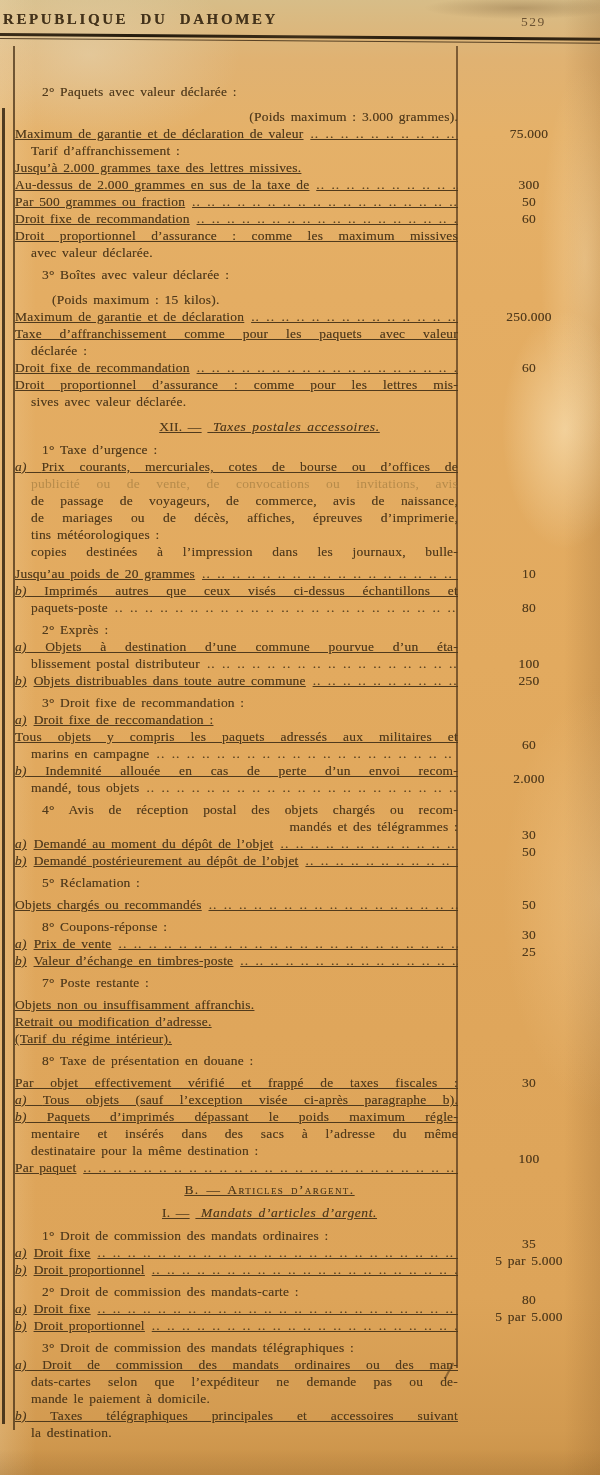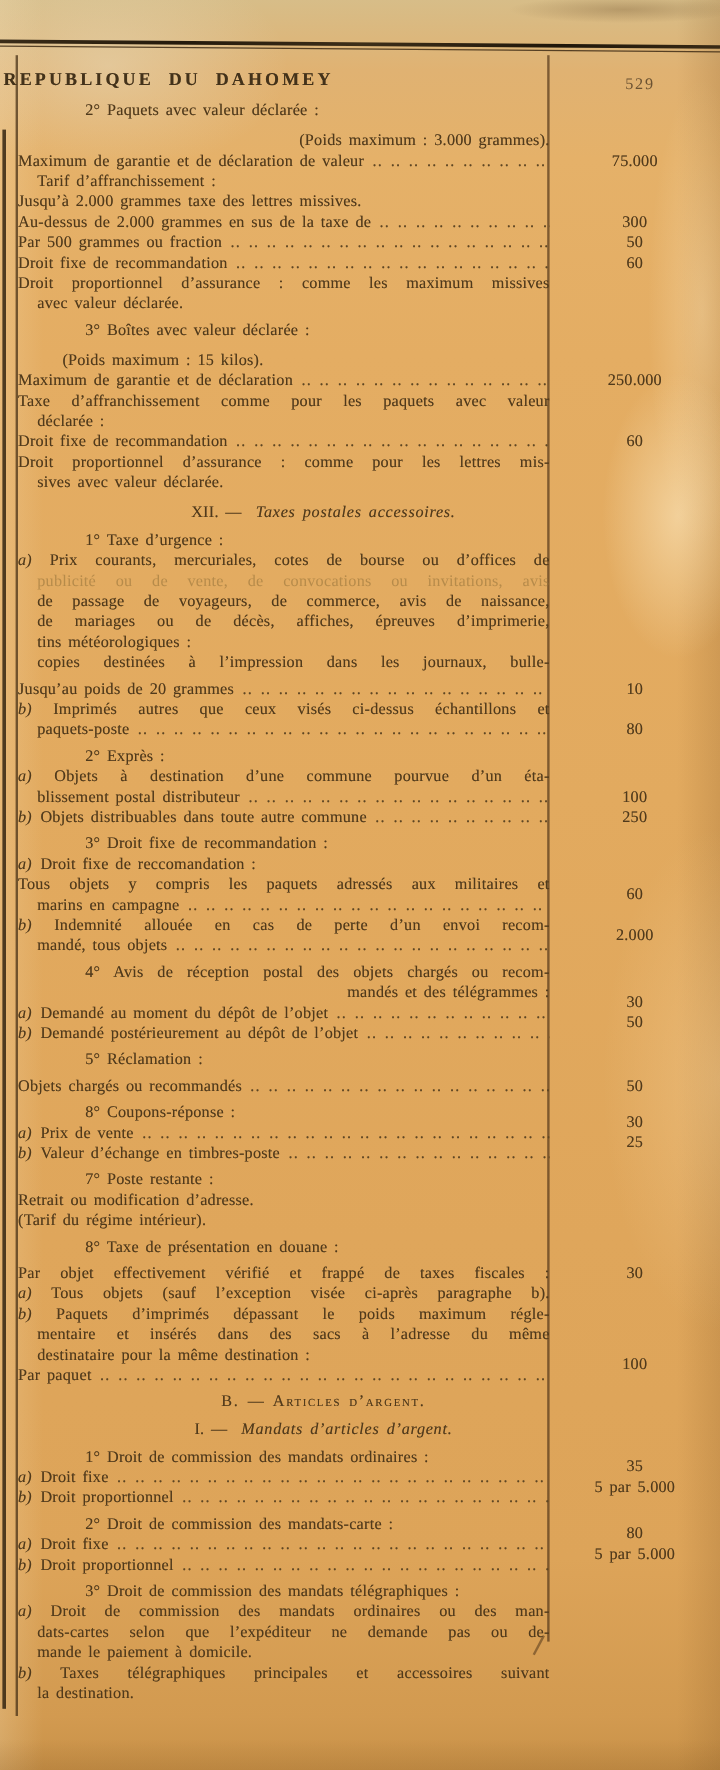--- a/index.html
+++ b/index.html
@@ -13,21 +13,21 @@
     position:absolute;inset:0;pointer-events:none;z-index:1;
     background:
       radial-gradient(90px 170px at 565px 430px, rgba(255,238,200,0.55), rgba(255,238,200,0) 70%),
       radial-gradient(60px 260px at 585px 260px, rgba(255,235,195,0.35), rgba(255,235,195,0) 75%),
       radial-gradient(140px 300px at 600px 900px, rgba(255,225,175,0.30), rgba(255,225,175,0) 70%),
       radial-gradient(200px 120px at 90px 55px, rgba(232,224,198,0.45), rgba(232,224,198,0) 75%),
       radial-gradient(120px 14px at 520px 8px, rgba(95,65,32,0.28), rgba(95,65,32,0) 80%),
       linear-gradient(90deg, rgba(250,235,200,0.22) 0%, rgba(250,235,200,0) 6%),
       linear-gradient(270deg, rgba(128,84,34,0.20) 0%, rgba(128,84,34,0) 6%);
   }
-  .doc-header{position:absolute;top:10px;left:3px;right:2px;z-index:3;margin-top:48px;}
+  .doc-header{position:absolute;top:10px;left:3px;right:2px;z-index:3;}
   .doc-title{
     font-size:15px;font-weight:700;letter-spacing:2.6px;word-spacing:6px;
     color:#43321a;text-shadow:0 0 0.5px rgba(70,50,25,0.55);
   }
   .page-number{position:absolute;top:4px;left:518px;font-size:13.5px;letter-spacing:1.5px;color:#6b5232;}
   .rule{position:absolute;left:0;width:100%;transform:rotate(0.45deg);transform-origin:left center;z-index:2;}
   .rule1{top:33px;height:3px;background:linear-gradient(90deg,#3a2c18 0%,#241a0c 25%,#3d2e18 50%,#1f160a 78%,#392a15 100%);}
   .rule2{top:38px;height:1px;background:rgba(62,44,21,0.85);}
   .vline{position:absolute;z-index:2;}
   .edge-line{left:2px;top:108px;height:1316px;width:3px;background:rgba(52,36,17,0.85);}
@@ -37,21 +37,21 @@
 
   .content{position:absolute;left:14px;top:78px;width:586px;z-index:3;
     font-size:13.5px;line-height:17px;word-spacing:2px;letter-spacing:0.2px;
     text-shadow:0 0 0.4px rgba(80,55,25,0.5);}
   .row{display:flex;align-items:baseline;}
   .row.g1{margin-top:5px;}
   .row.g2{margin-top:8px;}
   .txt{flex:0 0 444px;max-width:444px;display:flex;align-items:baseline;overflow:hidden;height:17px;box-sizing:border-box;}
   .txt .tx{white-space:nowrap;}
   .txt.j{display:block;text-align:justify;text-align-last:justify;white-space:normal;}
-  .in0{padding-left:1px;} .in1{padding-left:17px;} .in2{padding-left:57px;}
+  .in0{padding-left:1px;text-decoration:underline;} .in1{padding-left:17px;} .in2{padding-left:28px;}
   .in3{justify-content:flex-end;} .in4{padding-left:38px;}
   .mk{margin-right:7px;font-style:italic;}
   .txt.j .mk{margin-right:0;}
   .pre{margin-right:6px;}
   .leader{flex:1 1 auto;overflow:hidden;white-space:nowrap;padding-left:7px;color:#5d4624;letter-spacing:1px;}
   .val{flex:0 0 142px;text-align:center;position:relative;white-space:nowrap;}
   .val.vs{top:-9px;}
   .faded{color:rgba(150,116,58,0.58);text-shadow:none;}
   .h-it .txt,.h-sc .txt{display:block;text-align:center;height:18px;margin-left:33px;}
   .h-it .tx{font-style:italic;letter-spacing:0.6px;}
@@ -360,20 +360,26 @@
         <span class="leader">.. .. .. .. .. .. .. .. .. .. .. .. .. .. .. .. .. .. .. .. .. .. .. .. .. .. .. .. .. .. </span>
       </div>
       <div class="val vs">25</div>
     </div>
     <div class="row g1">
       <div class="txt in2">
         <span class="tx">7° Poste restante :</span>
       </div>
       <div class="val"></div>
     </div>
+    <div class="row g1">
+      <div class="txt in0">
+        <span class="tx">Objets non ou insuffisamment affranchis.</span>
+      </div>
+      <div class="val"></div>
+    </div>
     <div class="row">
       <div class="txt in0">
         <span class="tx">Retrait ou modification d’adresse.</span>
       </div>
       <div class="val"></div>
     </div>
     <div class="row">
       <div class="txt in0">
         <span class="tx">(Tarif du régime intérieur).</span>
       </div>

